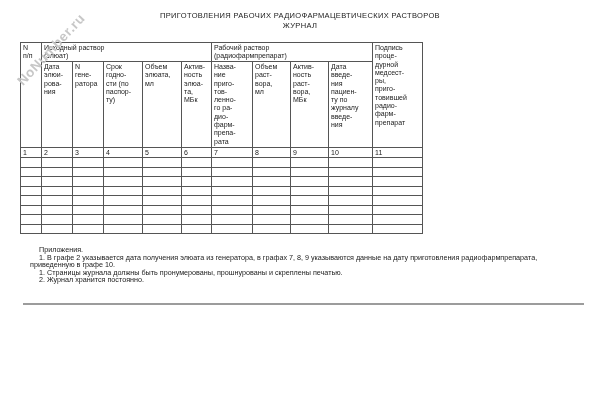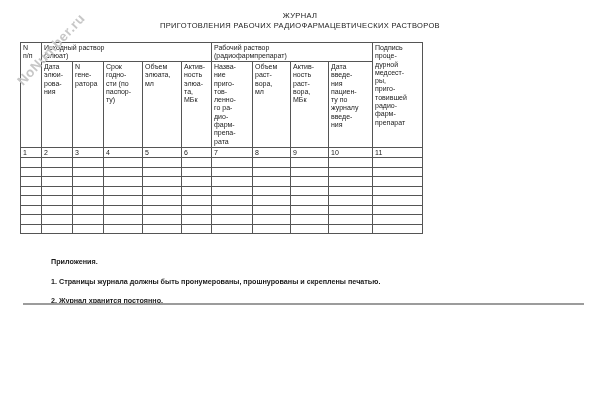--- a/index.html
+++ b/index.html
@@ -62,43 +62,42 @@
   tr.empty-row td { padding: 0; }
 
   .notes {
     position: absolute;
     left: 30px; top: 246px;
     width: 557px;
     font-size: 7.2px;
     line-height: 7.6px;
   }
   .notes p {
-    margin: 12px;
+    margin: 0;
     text-indent: 9px;
     white-space: pre-line;
-    font-weight: bold;
   }
 
   .bottom-rule {
     position: absolute;
     left: 23px; top: 303px;
     width: 561px; height: 2px;
     background: #9c9c9c;
   }
 </style>
 </head>
 <body>
 
 <div class="page">
 
   <div class="watermark">NoNumber.ru</div>
 
   <div class="title">
+    <div>ПРИГОТОВЛЕНИЯ РАБОЧИХ РАДИОФАРМАЦЕВТИЧЕСКИХ РАСТВОРОВ</div>
     <div>ЖУРНАЛ</div>
-    <div>ПРИГОТОВЛЕНИЯ РАБОЧИХ РАДИОФАРМАЦЕВТИЧЕСКИХ РАСТВОРОВ</div>
   </div>
 
   <table class="journal">
     <colgroup>
       <col style="width:21px">
         <col style="width:31px">
         <col style="width:31px">
       <col style="width:39px">
         <col style="width:39px">
         <col style="width:30px">
@@ -292,19 +291,21 @@
           <td></td>
           <td></td>
           <td></td>
           <td></td>
         </tr>
       </tbody>
   </table>
 
   <div class="notes">
     <p>Приложения.</p>
+    <p>1. В графе 2 указывается дата получения элюата из генератора, в графах 7, 8, 9 указываются данные на дату приготовления радиофармпрепарата,
+приведенную в графе 10.</p>
     <p>1. Страницы журнала должны быть пронумерованы, прошнурованы и скреплены печатью.</p>
     <p>2. Журнал хранится постоянно.</p>
   </div>
 
   <div class="bottom-rule"></div>
 
 </div>
 
 </body></html>

